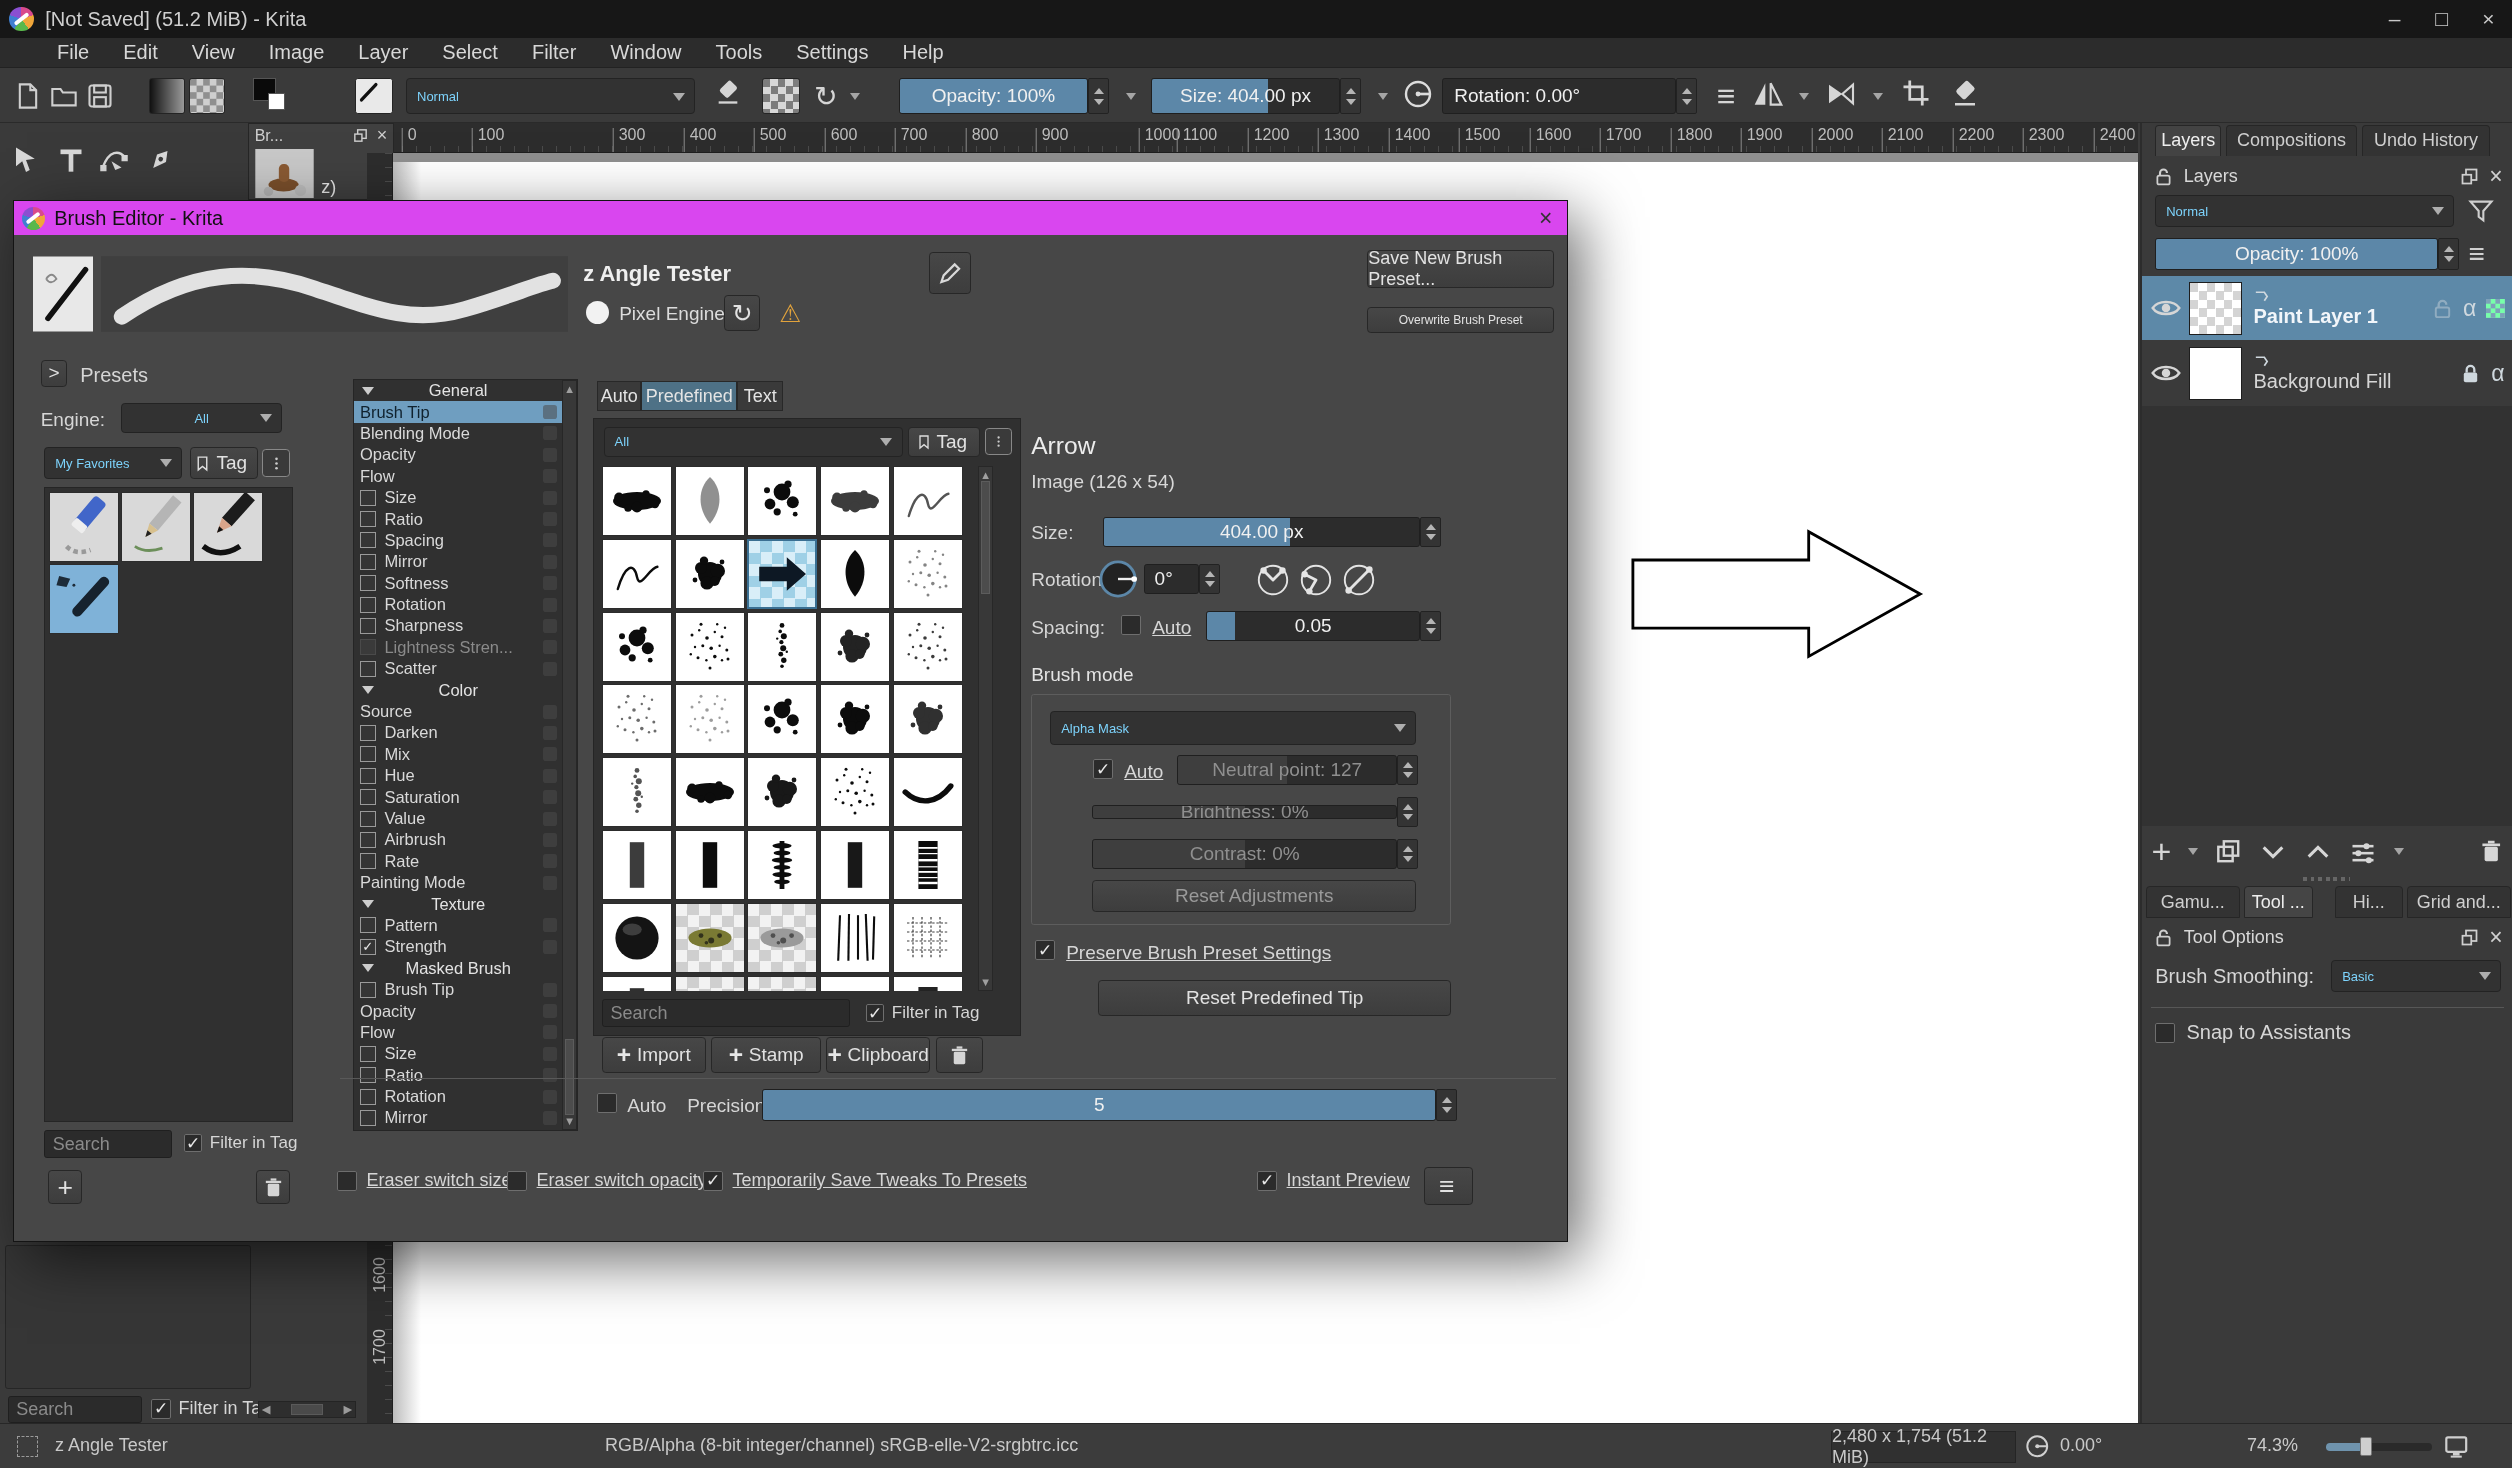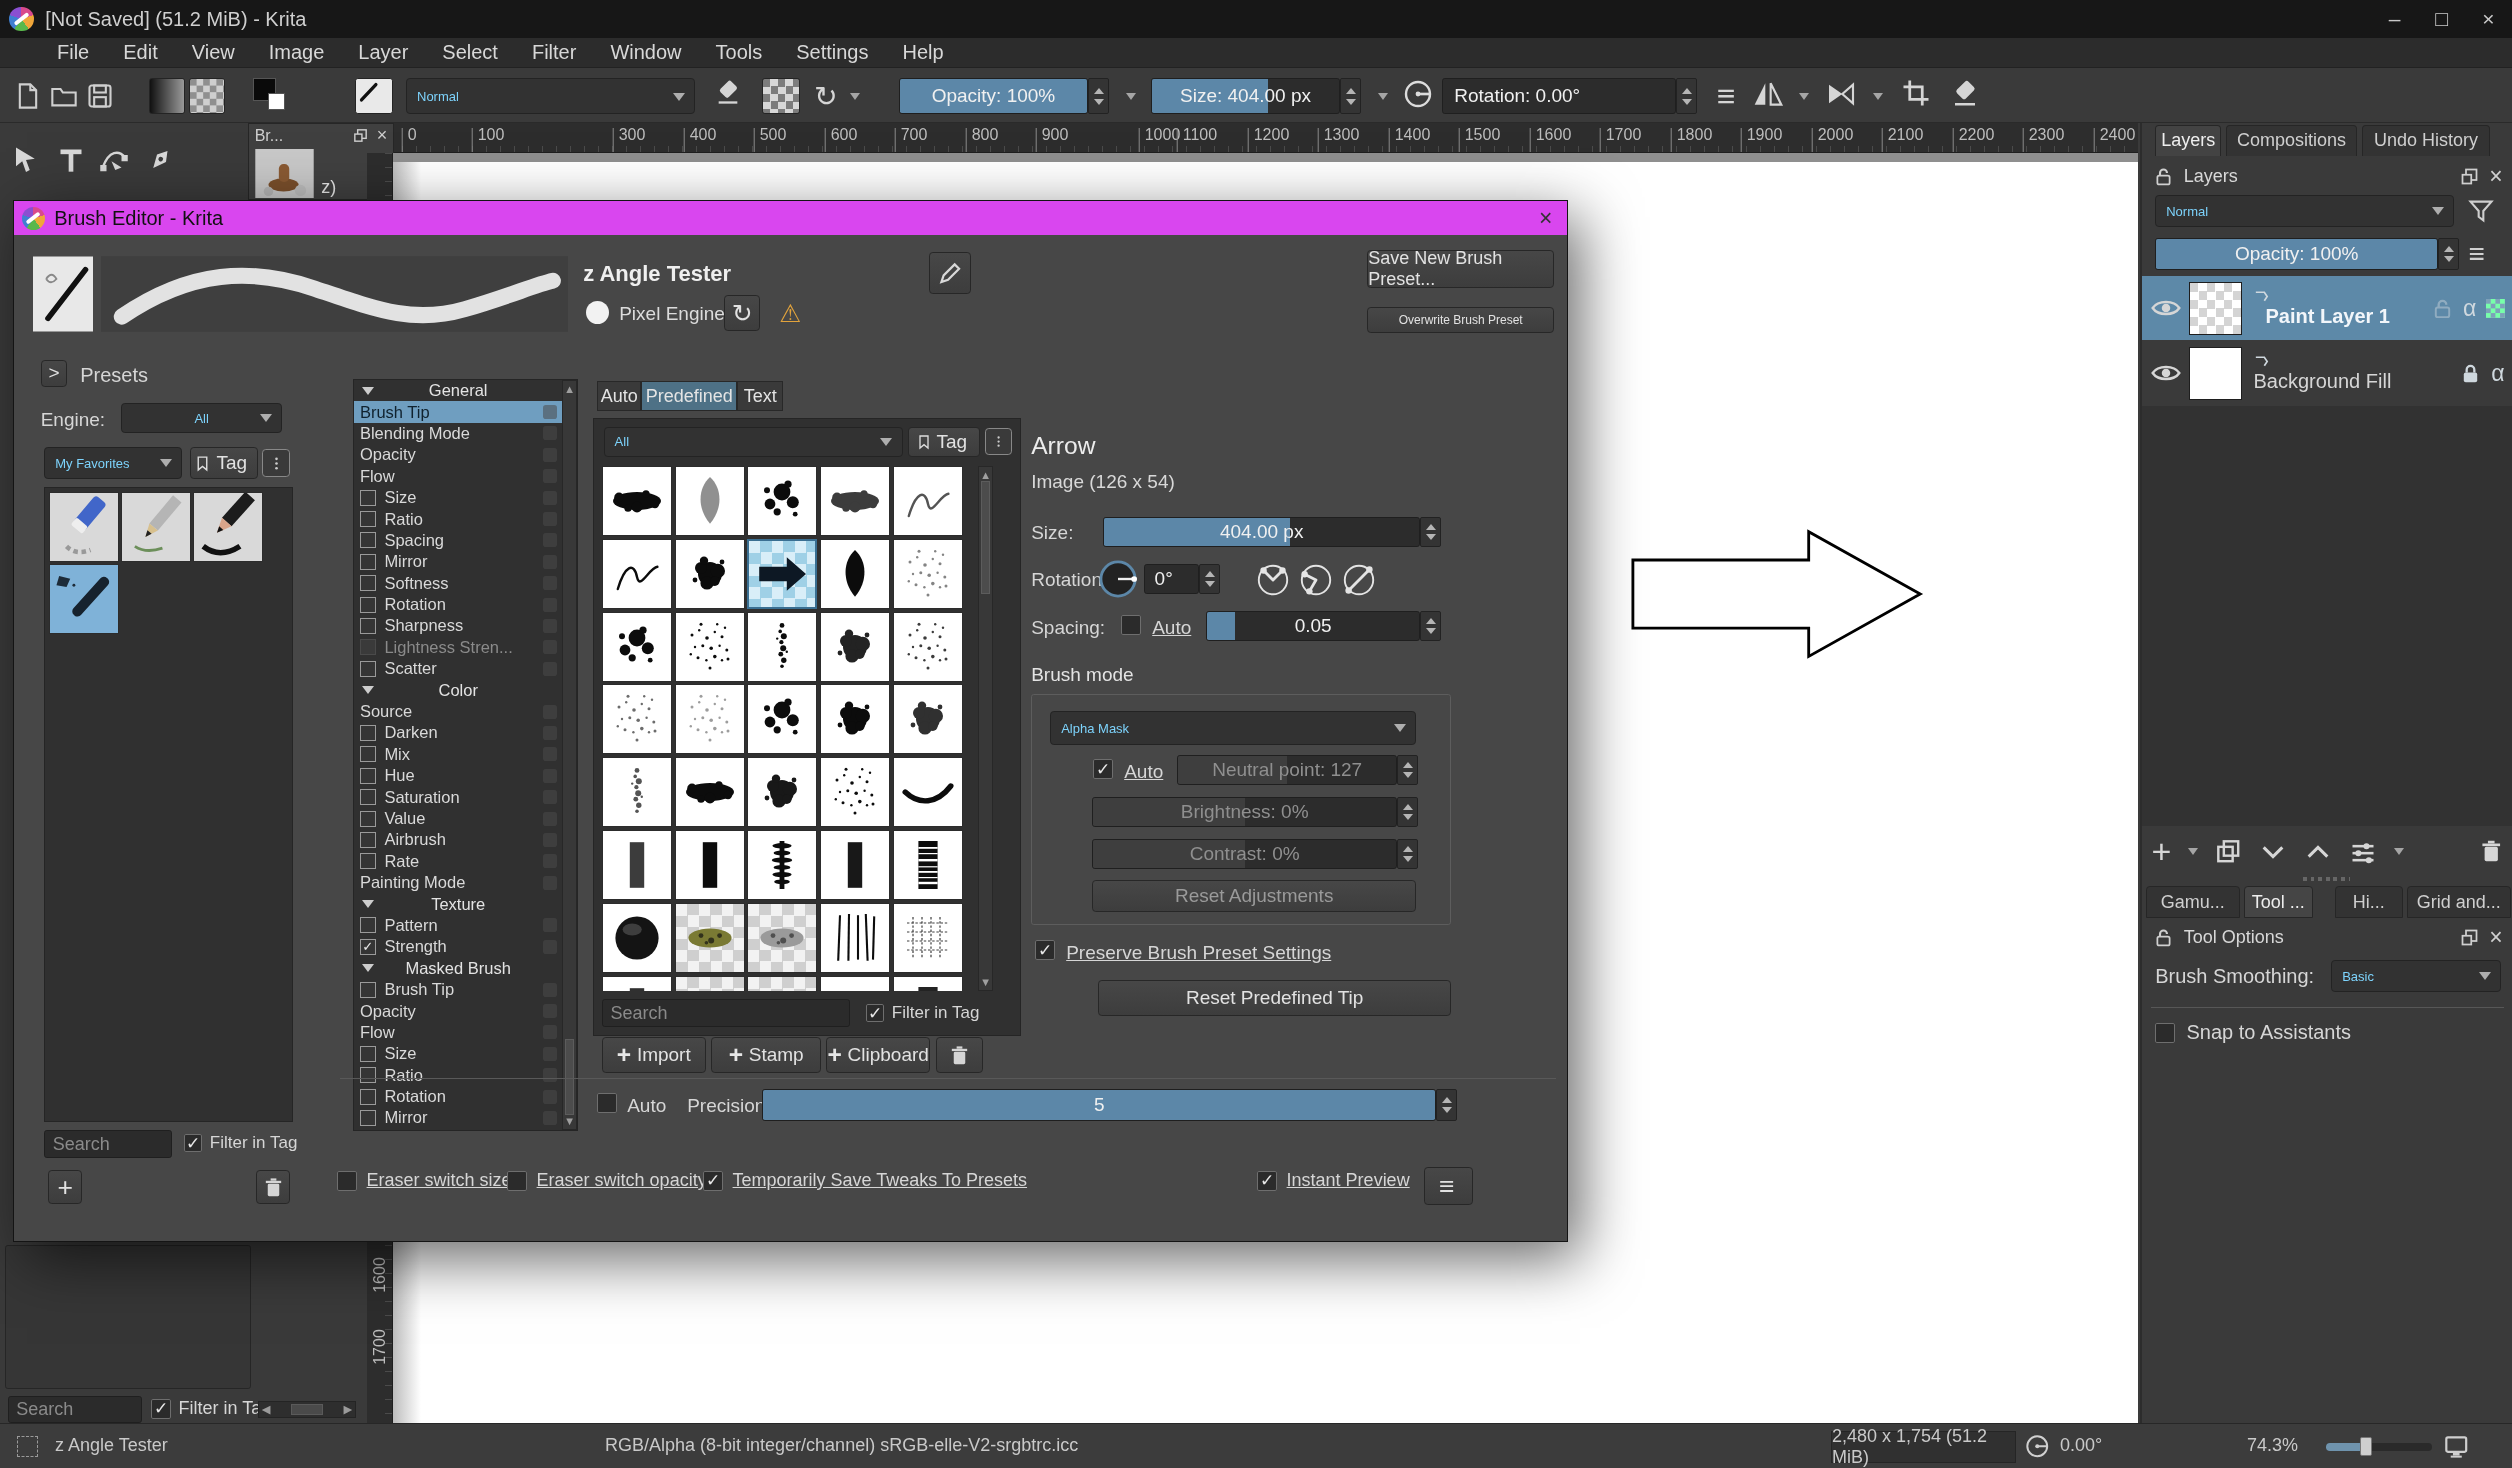--- a/index.html
+++ b/index.html
@@ -707,21 +707,21 @@
     </div>
   <div class="layer-row sel" style="top: 153px;">
         <svg width="32" height="32" style="margin:0 7.6px;color:#d6d6d6" viewBox="0 0 34 34">
           <use href="#i-eye"></use>
         </svg>
         <div class="layer-thumb thumb-checker"></div>
         <div style="display:flex;flex-direction:column;margin-left:11.3px">
           <svg width="17" height="17" viewBox="0 0 24 24" style="color:#cfd8de">
             <path d="M4,6 h12 l4,6 l-4,6" fill="none" stroke="currentColor" stroke-width="2.4"></path>
           </svg>
-          <span class="layer-name" style="margin-left:12px">Paint Layer 1</span>
+          <span class="layer-name" style="margin-left:0">Paint Layer 1</span>
         </div>
         <div class="lr-icons">
           <svg width="23" height="23" style="opacity:.45" viewBox="0 0 24 24">
             <use href="#i-lock-open"></use>
           </svg>
           <span>α</span>
           <span style="display:inline-block;width:19px;height:19px;background:repeating-conic-gradient(#7fa 0 25%, #fff3 0 50%);background-size:9.4px 9.4px"></span>
         </div>
       </div>
       <div class="layer-row" style="top: 218px;">
@@ -1383,21 +1383,21 @@
         <div class="slider disabled" style="width:220px;height:30px">
             <div class="fill" style="width:50%"></div>
             <div class="lbl">Neutral point: 127</div>
           </div>
         <div class="spin" style="height:30px">
             <i class="u"></i>
             <i class="d"></i>
           </div>
       </div>
       <div class="row" style="position:absolute;left:60px;top:102px">
-        <div class="slider disabled" style="width:305px;height:30px">
+        <div class="slider disabled" style="width:305px;height:14px">
             <div class="fill" style="width:50%"></div>
             <div class="lbl">Brightness: 0%</div>
           </div>
         <div class="spin" style="height:30px">
             <i class="u"></i>
             <i class="d"></i>
           </div>
       </div>
       <div class="row" style="position:absolute;left:60px;top:144px">
         <div class="slider disabled" style="width:305px;height:30px">

